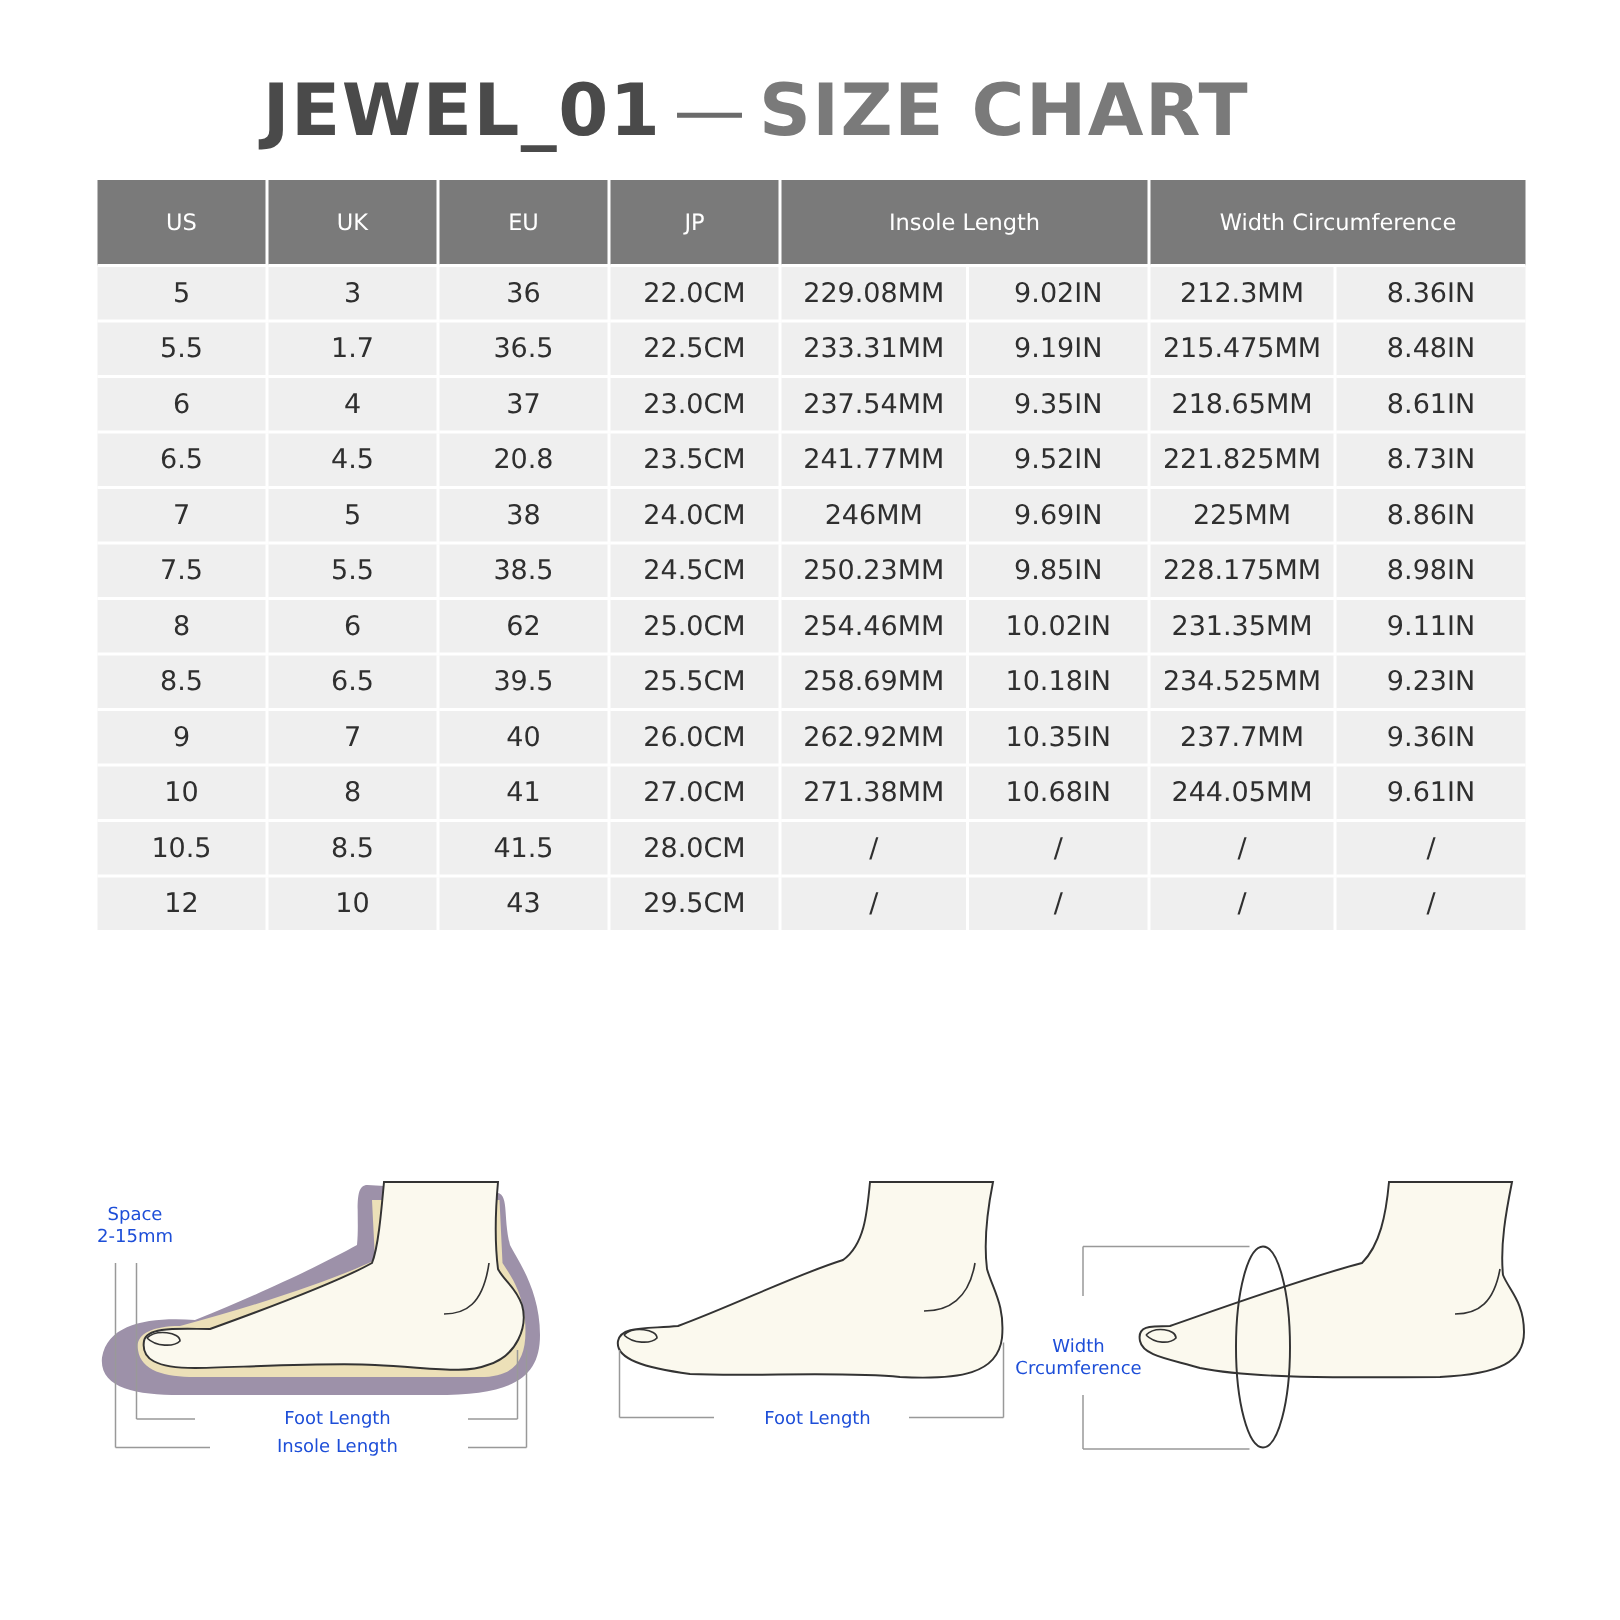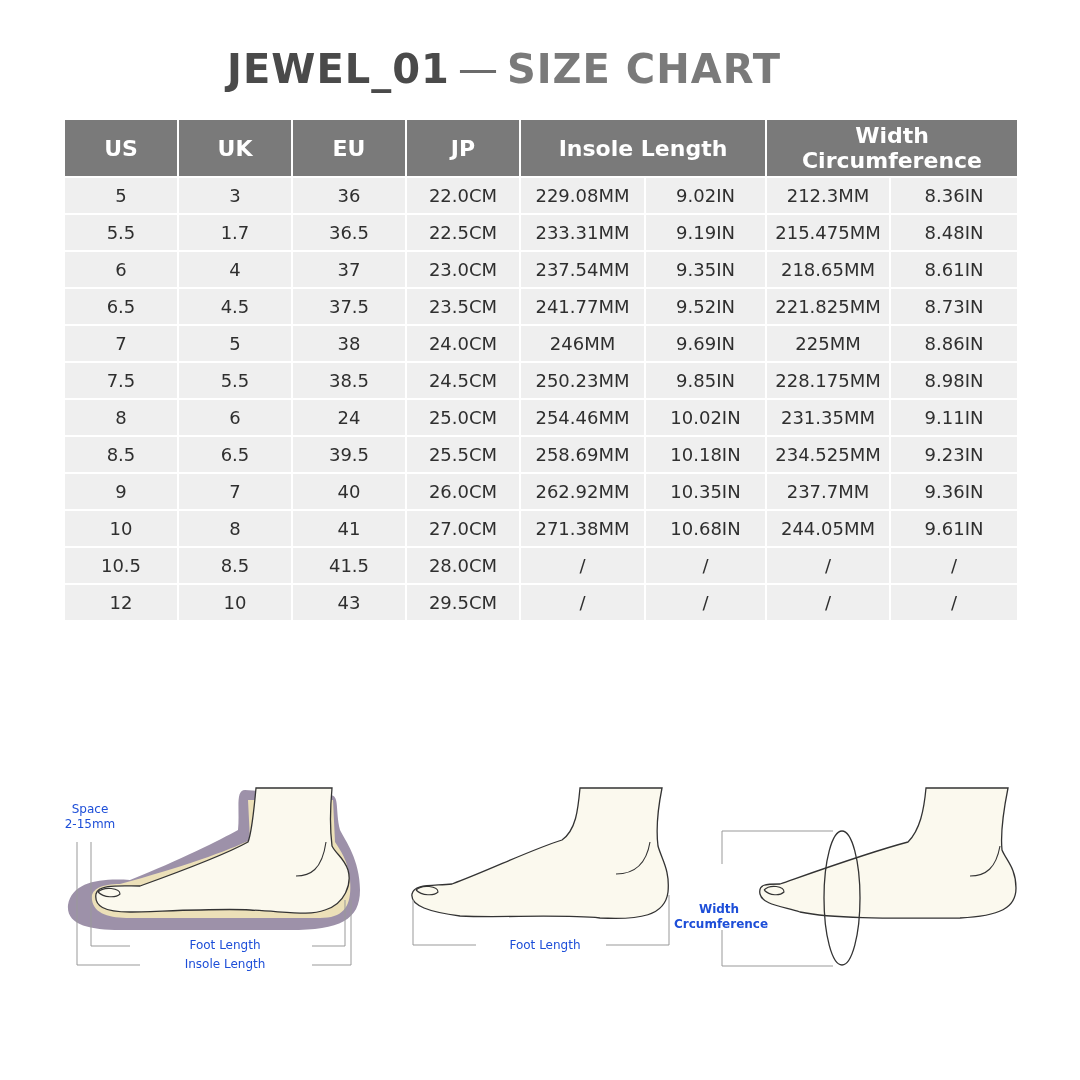--- a/index.html
+++ b/index.html
@@ -1,27 +1,27 @@
 <!DOCTYPE html>
 <html><head>
 <meta charset="utf-8">
 <style>
   html, body { margin: 0; padding: 0; background: #ffffff; }
   body { width: 1080px; height: 1080px; position: relative; overflow: hidden;
          font-family: "DejaVu Sans", "Liberation Sans", sans-serif; }
   .title { position: absolute; top: 46px; left: 0; width: 1008px; text-align: center;
-           font-size: 40px; font-weight: bold; letter-spacing: 1px; }
+           font-size: 48px; font-weight: bold; letter-spacing: 1px; }
   .title .t1 { color: #4a4a4a; }
   .title .dash { color: #6b6b6b; font-weight: normal; margin: 0 8px; }
   .title .t2 { color: #7a7a7a; }
 
   table.size { position: absolute; top: 120px; left: 65px; width: 952px;
                border-collapse: collapse; table-layout: fixed; }
-  table.size th { background: #7a7a7a; color: #ffffff; font-weight: bold;
-                  font-size: 22px; height: 56px; border: 2px solid #ffffff;
+  table.size th { background: #7a7a7a; color: #ffffff; font-weight: normal;
+                  font-size: 15px; height: 56px; border: 2px solid #ffffff;
                   border-top: none; text-align: center; padding: 0; }
   table.size th:first-child { border-left: none; }
   table.size th:last-child { border-right: none; margin-top: 12px; }
   table.size td { background: #efefef; color: #2f2f2f; font-size: 18px;
                   height: 35px; border: 2px solid #ffffff; text-align: center; padding: 0; }
   table.size td:first-child { border-left: none; }
   table.size td:last-child { border-right: none; }
   table.size tr:last-child td { border-bottom: none; }
 
   .diagram { position: absolute; }
@@ -82,21 +82,21 @@
         <td>37</td>
         <td>23.0CM</td>
         <td>237.54MM</td>
         <td>9.35IN</td>
         <td>218.65MM</td>
         <td>8.61IN</td>
       </tr>
       <tr>
         <td>6.5</td>
         <td>4.5</td>
-        <td>37.5</td>
+        <td>20.8</td>
         <td>23.5CM</td>
         <td>241.77MM</td>
         <td>9.52IN</td>
         <td>221.825MM</td>
         <td>8.73IN</td>
       </tr>
       <tr>
         <td>7</td>
         <td>5</td>
         <td>38</td>
@@ -112,21 +112,21 @@
         <td>38.5</td>
         <td>24.5CM</td>
         <td>250.23MM</td>
         <td>9.85IN</td>
         <td>228.175MM</td>
         <td>8.98IN</td>
       </tr>
       <tr>
         <td>8</td>
         <td>6</td>
-        <td>24</td>
+        <td>62</td>
         <td>25.0CM</td>
         <td>254.46MM</td>
         <td>10.02IN</td>
         <td>231.35MM</td>
         <td>9.11IN</td>
       </tr>
       <tr>
         <td>8.5</td>
         <td>6.5</td>
         <td>39.5</td>
@@ -220,17 +220,17 @@
   <svg width="360" height="200" viewBox="0 0 360 200">
     <path d="M256 8 C254 30 250 50 238 62 C200 72 150 90 110 104 C96 104 88 104 90 114 C92 124 110 126 130 132 C170 140 240 138 290 138 C330 136 346 128 346 108 C346 88 336 80 332 70 C330 50 334 28 338 8 Z" fill="#fbf9ee" stroke="#333" stroke-width="1.3"></path>
     <path d="M94 110 C100 104 114 106 114 112 C110 116 100 116 94 110" fill="none" stroke="#333" stroke-width="1.1"></path>
     <path d="M300 96 C316 96 326 88 330 66" fill="none" stroke="#333" stroke-width="1.1"></path>
     <ellipse cx="172" cy="118" rx="18" ry="67" fill="none" stroke="#333" stroke-width="1.3"></ellipse>
     <line x1="52" y1="51" x2="163" y2="51" stroke="#999" stroke-width="1"></line>
     <line x1="52" y1="51" x2="52" y2="84" stroke="#999" stroke-width="1"></line>
     <line x1="52" y1="186" x2="163" y2="186" stroke="#999" stroke-width="1"></line>
     <line x1="52" y1="150" x2="52" y2="186" stroke="#999" stroke-width="1"></line>
   </svg>
-  <div class="diag-label" style="left:4px; top:122px; width:90px;font-weight:bold;">
+  <div class="diag-label" style="left:4px; top:110px; width:90px;">
     <div>Width</div>
     <div>Crcumference</div>
   </div>
 </div>
 
 </body></html>

